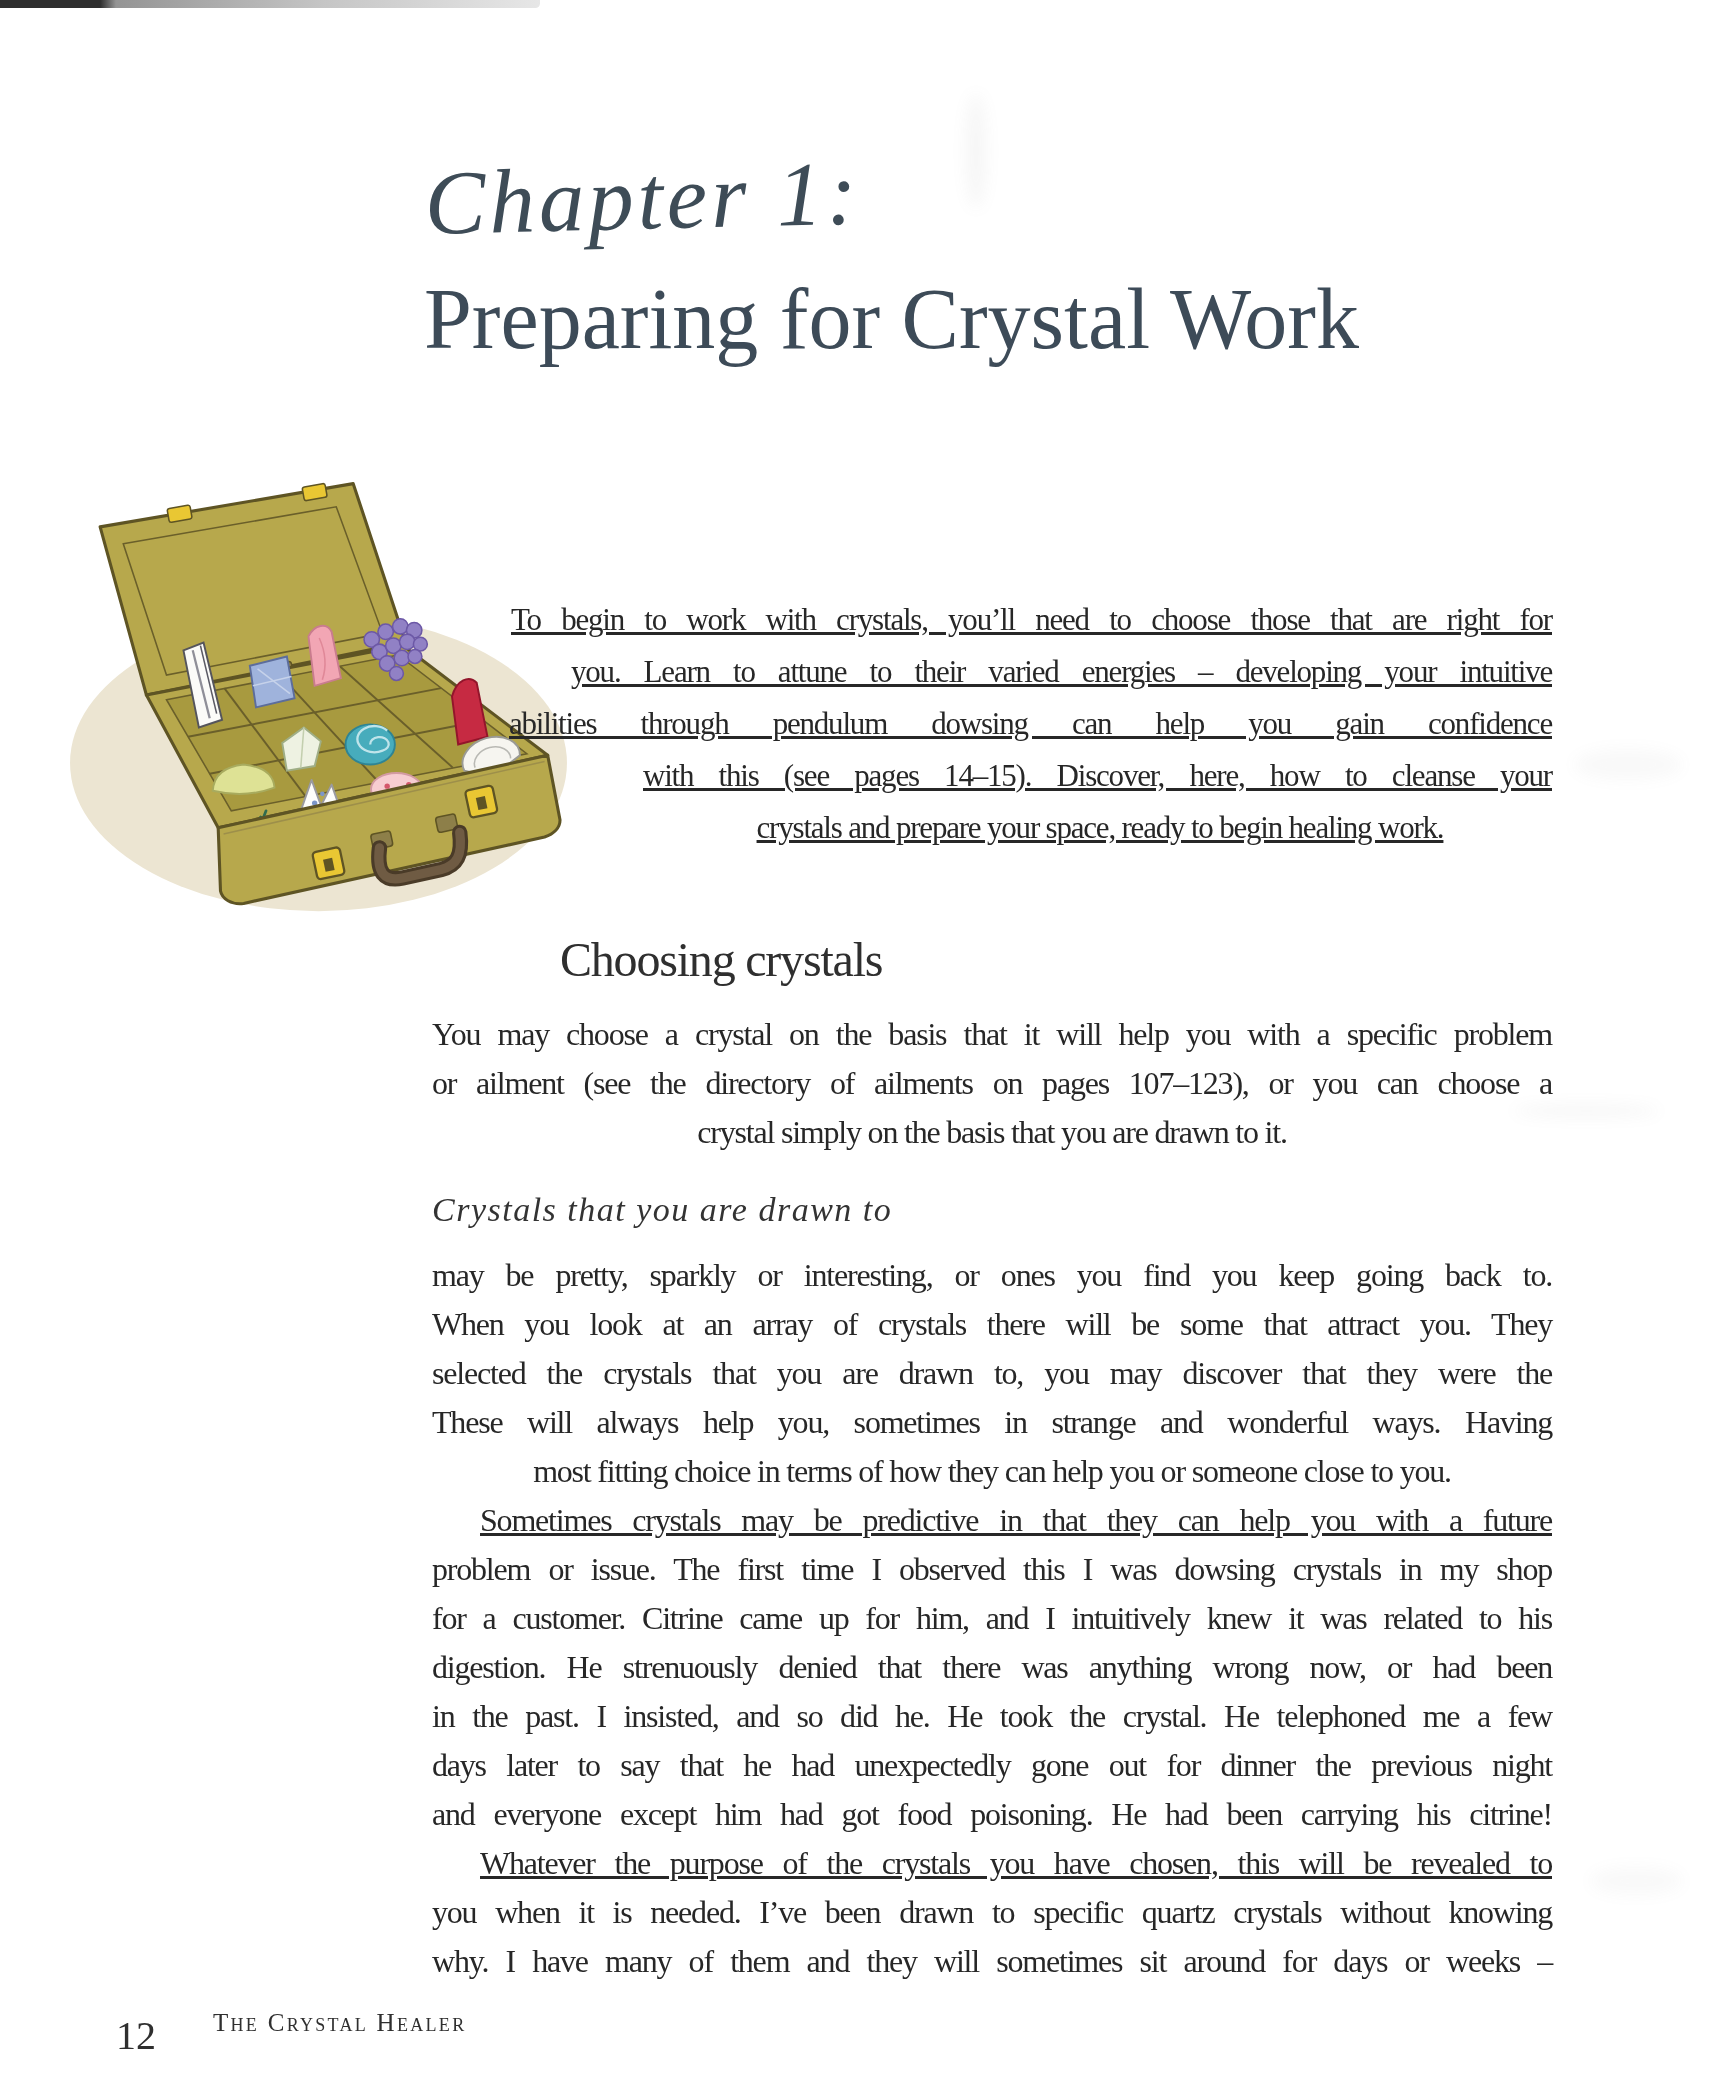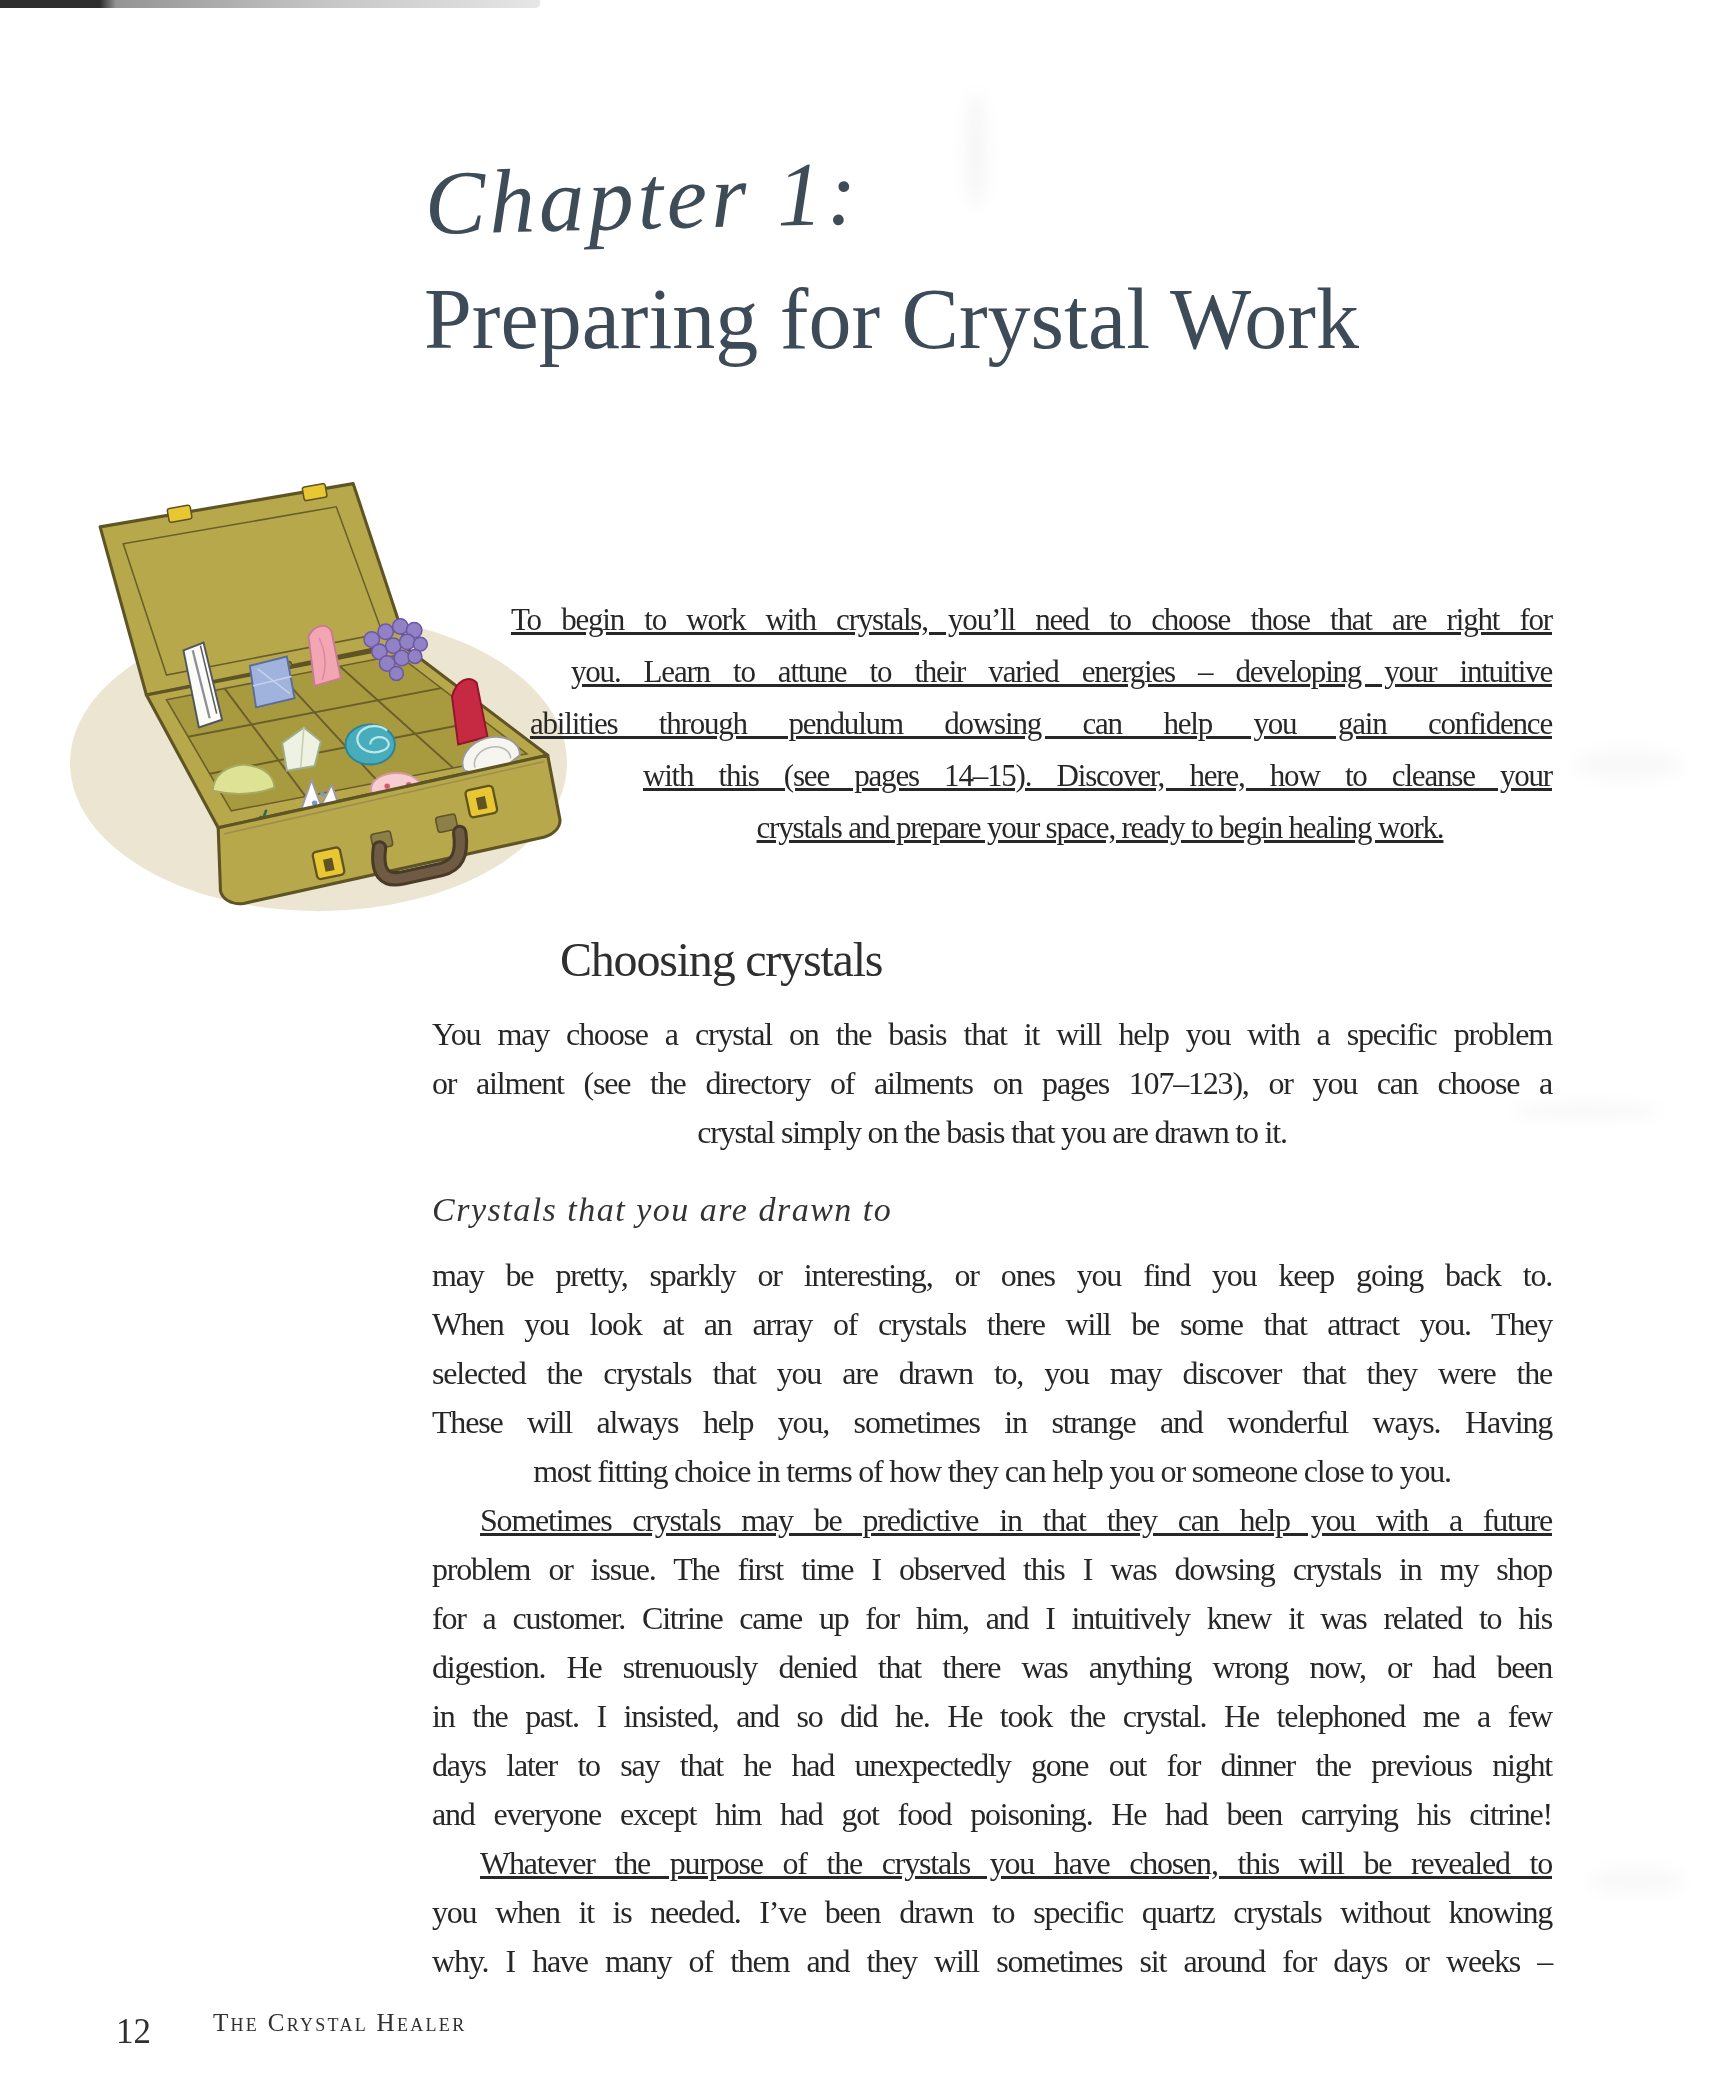--- a/index.html
+++ b/index.html
@@ -37,21 +37,21 @@
   .para.mt2{margin-top:20px;}
   .subheading{
     margin:32px 0 0 0;font-style:italic;font-size:34px;line-height:42px;
     letter-spacing:1.5px;color:#333333;white-space:nowrap;}
   .bl{display:block;}
   .j{text-align:justify;text-align-last:justify;}
   .last{text-align:center;}
   .ind{text-indent:48px;text-decoration:underline;}
   
   .footer{position:absolute;left:0;top:2009px;width:1731px;height:46px;color:#2f2f2f;}
-  .page-number{position:absolute;left:116px;top:3.1px;font-size:35px;}
+  .page-number{position:absolute;left:116px;top:3.1px;font-size:40px;}
   .book-title{position:absolute;left:213px;top:0;font-size:25px;font-variant:small-caps;letter-spacing:2.3px;}
   
   .illo{position:absolute;left:60px;top:448px;width:517px;height:471px;}
 </style>
 </head>
 <body>
 
 <div class="page">
 
   <div class="top-strip"></div>
@@ -173,21 +173,21 @@
     </g>
     <g transform="rotate(-12 546 458)">
       <rect x="528" y="440" width="36" height="36" rx="5" fill="#e9c733" stroke="#5e5424" stroke-width="3"></rect>
       <rect x="540" y="452" width="12" height="16" fill="#5e5424"></rect>
     </g>
   </svg>
 
   <div class="intro">
     <span class="bl j" style="margin-left:79px">To begin to work with crystals, you’ll need to choose those that are right for</span>
     <span class="bl j" style="margin-left:139px">you. Learn to attune to their varied energies – developing your intuitive</span>
-    <span class="bl j" style="margin-left:98px">abilities through pendulum dowsing can help you gain confidence</span>
+    <span class="bl j" style="margin-left:77px">abilities through pendulum dowsing can help you gain confidence</span>
     <span class="bl j" style="margin-left:211px">with this (see pages 14–15). Discover, here, how to cleanse your</span>
     <span class="bl last" style="margin-left:216px">crystals and prepare your space, ready to begin healing work.</span>
   </div>
 
   <div class="column">
     <div class="section-heading">Choosing crystals</div>
 
     <div class="para mt1">
       <span class="bl j">You may choose a crystal on the basis that it will help you with a specific problem</span>
       <span class="bl j">or ailment (see the directory of ailments on pages 107–123), or you can choose a</span>

